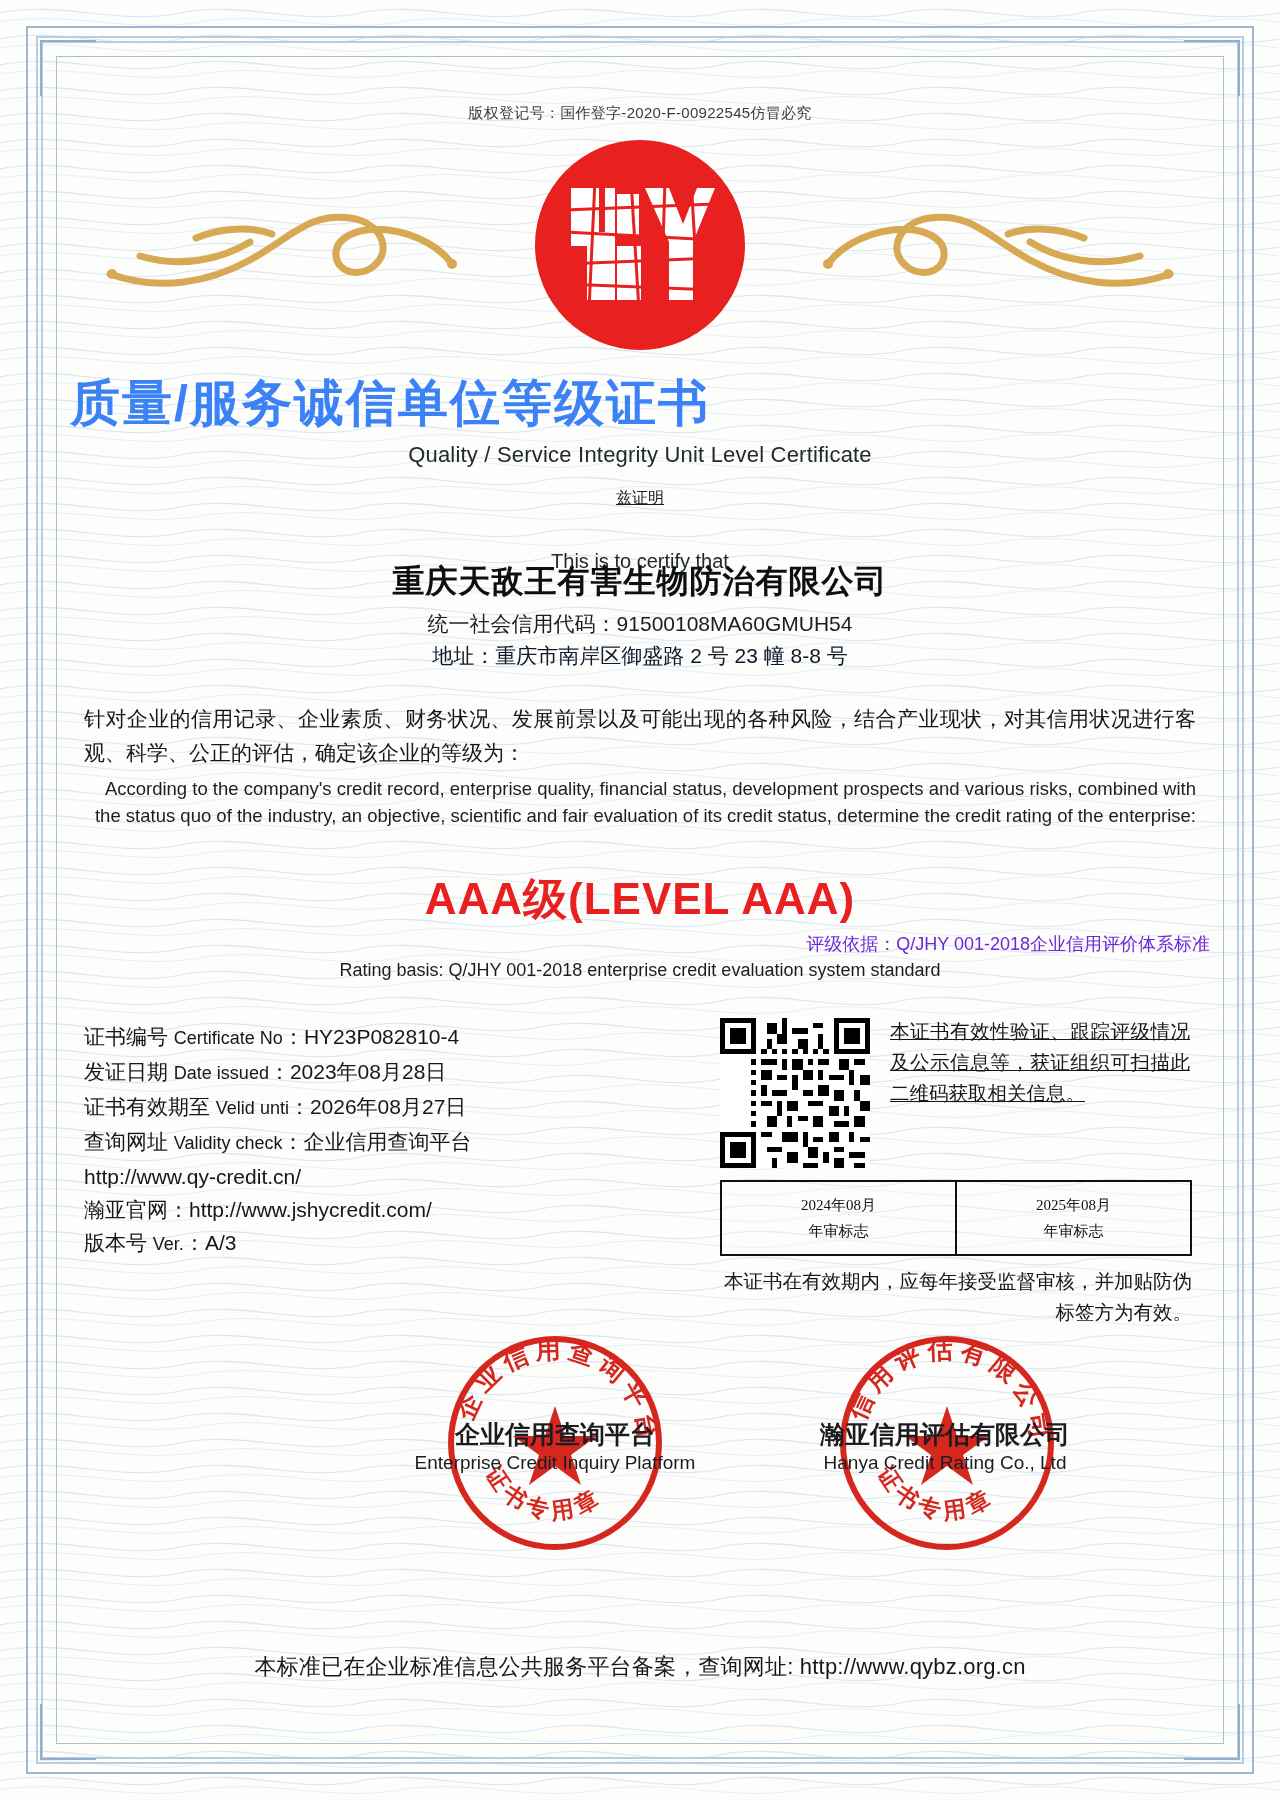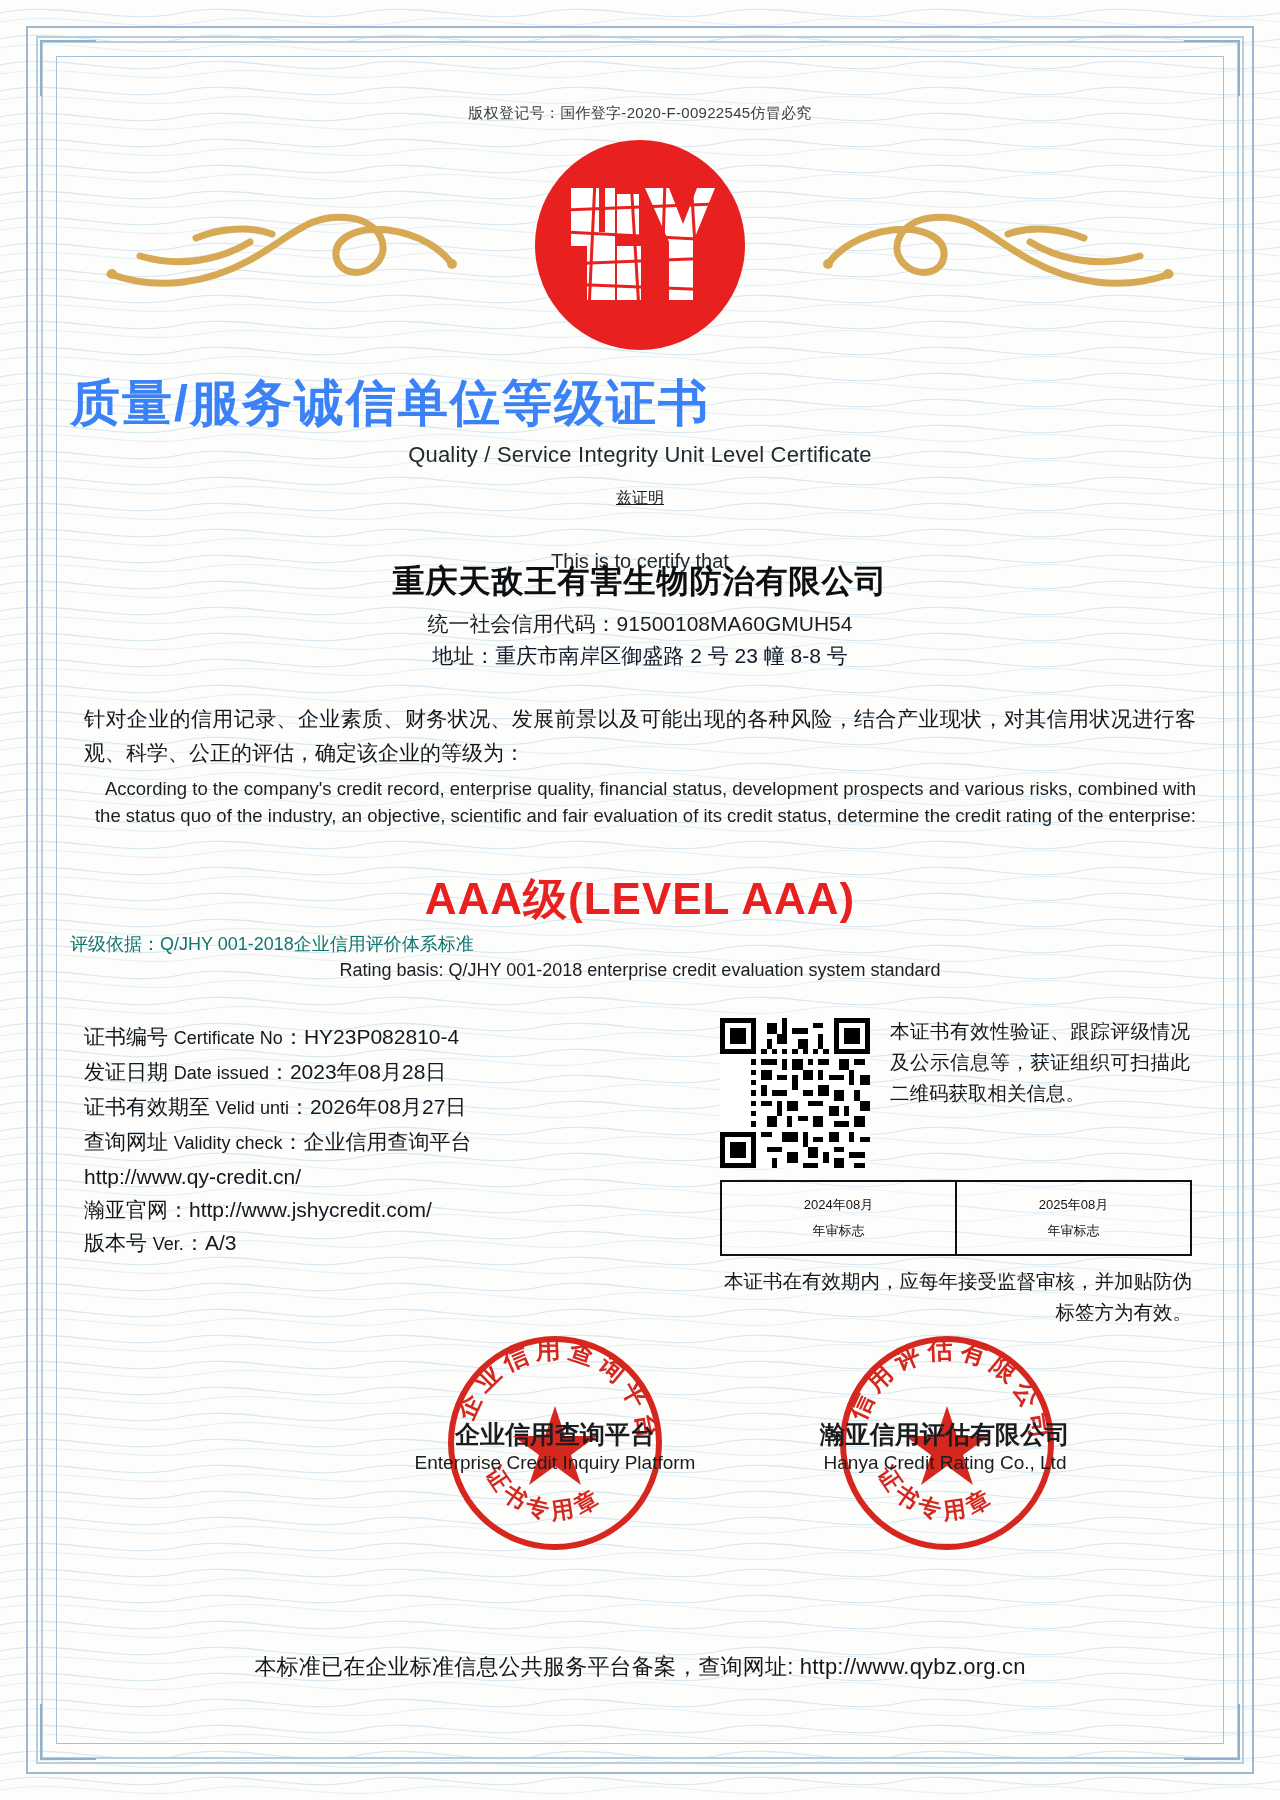--- a/index.html
+++ b/index.html
@@ -208,23 +208,23 @@
     text-align: center;
     font-size: 44px;
     font-weight: bold;
     color: #e8201f;
     letter-spacing: 1px;
   }
   .basis-cn {
     position: absolute;
     top: 862px;
     left: 0; right: 0;
-    text-align: left;
+    text-align: right;
     font-size: 18px;
-    color: #0f766e;
+    color: #6d28d9;
   }
   .basis-en {
     position: absolute;
     top: 890px;
     left: 0; right: 0;
     text-align: center;
     font-size: 18px;
     color: #1b1d21;
   }
 
@@ -253,42 +253,44 @@
 
   .qr-note {
     position: absolute;
     top: 946px;
     left: 820px;
     width: 300px;
     font-size: 19.5px;
     line-height: 31px;
     color: #15171b;
     text-align: justify;
+    text-decoration: underline;
   }
 
   .annual-boxes {
     position: absolute;
     top: 1110px;
     left: 650px;
     width: 472px;
     display: flex;
     gap: 0px;
   }
   .annual-box {
     width: 236px;
     height: 72px;
     border: 2px solid #111;
     display: flex;
     flex-direction: column;
     align-items: center;
     justify-content: center;
-    font-size: 13px;
+    font-size: 15px;
     color: #111;
     line-height: 26px;
     background: rgba(255,255,255,0.25);
+    font-family: Liberation Serif, serif;
   }
   .annual-box + .annual-box { border-left: none; }
 
   .annual-note {
     position: absolute;
     top: 1196px;
     left: 650px;
     width: 472px;
     font-size: 19.5px;
     line-height: 31px;

